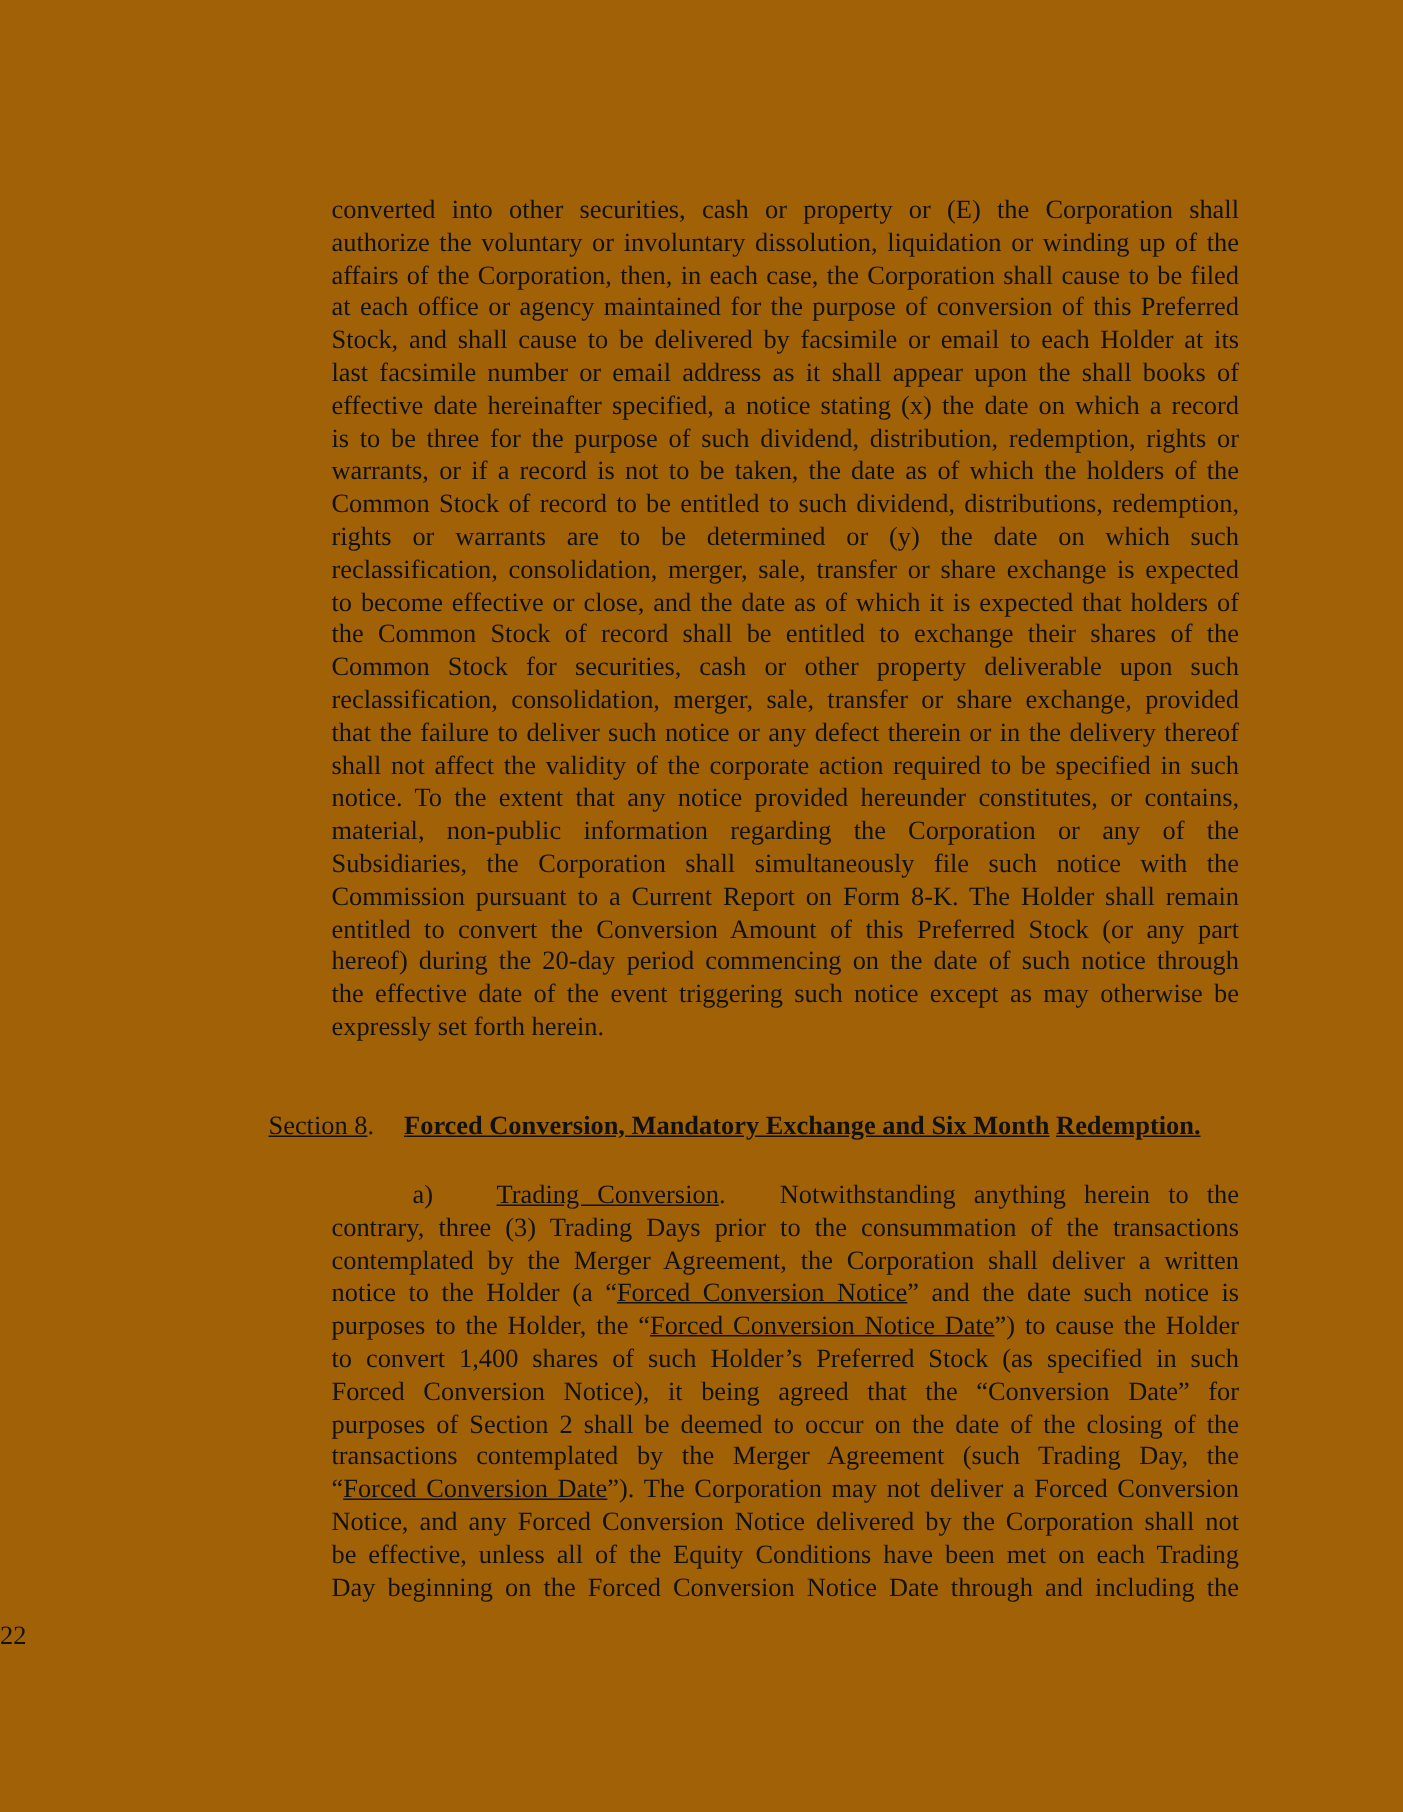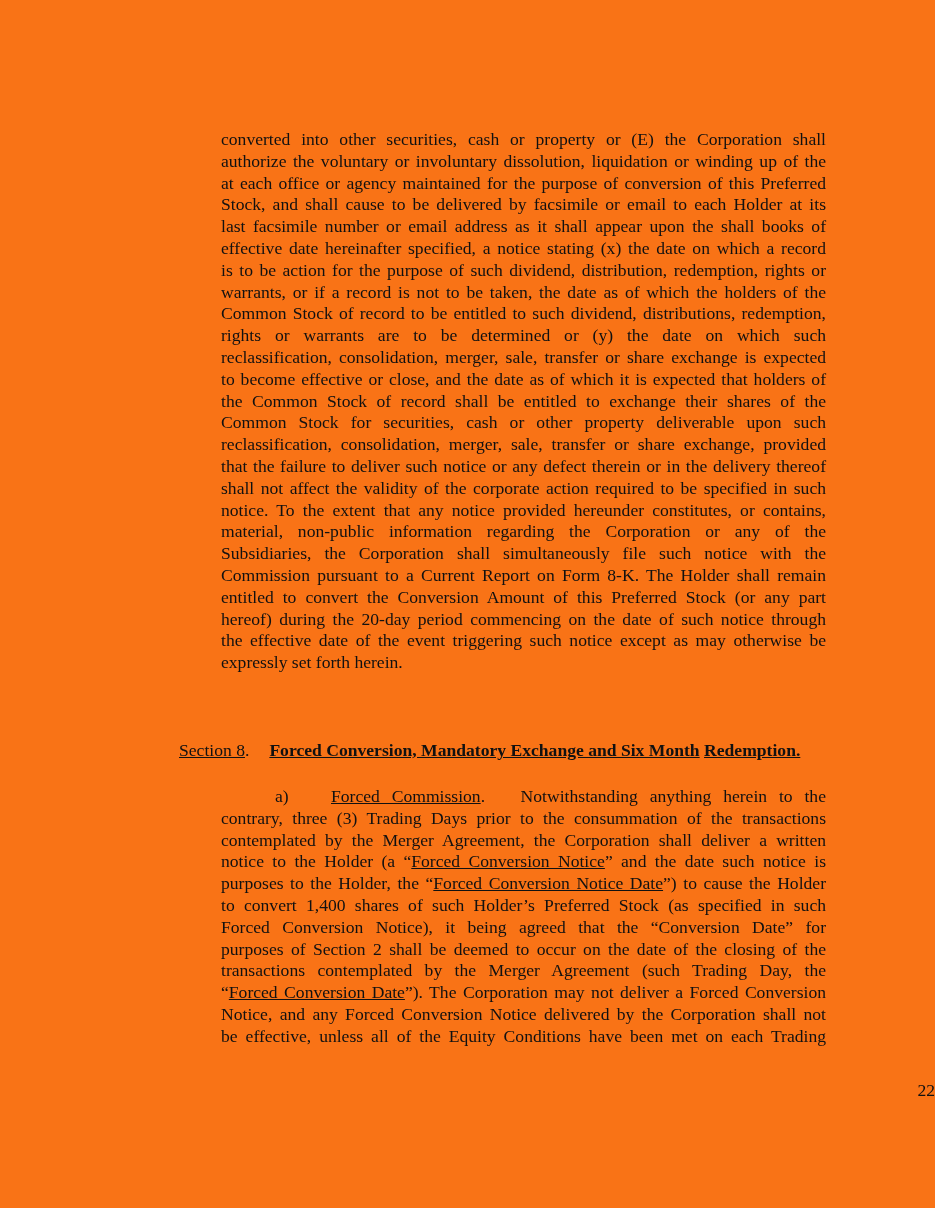--- a/index.html
+++ b/index.html
@@ -14,21 +14,21 @@
       overflow: hidden;
       font-family: "Liberation Serif", "DejaVu Serif", serif;
       color: #111111;
     }
     .page {
       position: absolute;
       left: 0;
       top: 0;
       width: 935px;
       height: 1208px;
-      background: #f97316;
+      background: #a16207;
     }
     .block {
       position: absolute;
       left: 221px;
       width: 605px;
       font-size: 17.6px;
       line-height: 21.8px;
     }
     .line {
       display: block;
@@ -61,38 +61,39 @@
     .item-label {
       display: inline-block;
       width: 56px;
     }
     u { text-decoration: underline; }
     .page-number {
       position: absolute;
       left: 0;
       width: 935px;
       top: 1080px;
-      text-align: right;
+      text-align: left;
       font-size: 17.6px;
       line-height: 21.8px;
     }
   </style>
 </head>
 <body>
 
 <div class="page">
 
   <div class="block p1">
     <span class="line">converted into other securities, cash or property or (E) the Corporation shall</span>
     <span class="line">authorize the voluntary or involuntary dissolution, liquidation or winding up of the</span>
+    <span class="line">affairs of the Corporation, then, in each case, the Corporation shall cause to be filed</span>
     <span class="line">at each office or agency maintained for the purpose of conversion of this Preferred</span>
     <span class="line">Stock, and shall cause to be delivered  by facsimile or email to each Holder at its</span>
     <span class="line">last facsimile number or email address as it shall appear upon the shall books of</span>
     <span class="line">effective date hereinafter specified, a notice stating (x) the date on which a record</span>
-    <span class="line">is to be action for the purpose of such dividend, distribution, redemption, rights or</span>
+    <span class="line">is to be three for the purpose of such dividend, distribution, redemption, rights or</span>
     <span class="line">warrants, or if a record is not to be taken, the date as of which the holders of the</span>
     <span class="line">Common Stock of record to be entitled to such dividend, distributions, redemption,</span>
     <span class="line">rights or warrants are to be determined or (y) the date on which such</span>
     <span class="line">reclassification, consolidation, merger, sale, transfer or share exchange is expected</span>
     <span class="line">to become effective or close, and the date as of which it is expected that holders of</span>
     <span class="line">the Common Stock of record shall be entitled to exchange their shares of the</span>
     <span class="line">Common Stock for securities, cash or other property deliverable upon such</span>
     <span class="line">reclassification, consolidation, merger, sale, transfer or share exchange, provided</span>
     <span class="line">that the failure to deliver such notice or any defect therein or in the delivery thereof</span>
     <span class="line">shall not affect the validity of the corporate action required to be specified in such</span>
@@ -104,29 +105,30 @@
     <span class="line">hereof) during the 20-day period commencing on the date of such notice through</span>
     <span class="line">the effective date of the event triggering such notice except as may otherwise be</span>
     <span class="line last">expressly set forth herein.</span>
   </div>
 
   <div class="heading">
     <span class="sec">Section 8</span><span>.</span><span class="gap"></span><span class="title">Forced Conversion, Mandatory Exchange and Six Month</span> <span class="title">Redemption.</span>
   </div>
 
   <div class="block p2">
-    <span class="line indent-first"><span class="item-label">a)</span><u>Forced Commission</u><span>.</span>&nbsp;&nbsp; <span>Notwithstanding anything herein to the</span></span>
+    <span class="line indent-first"><span class="item-label">a)</span><u>Trading Conversion</u><span>.</span>&nbsp;&nbsp; <span>Notwithstanding anything herein to the</span></span>
     <span class="line">contrary, three (3) Trading Days prior to the consummation of the transactions</span>
     <span class="line">contemplated by the Merger Agreement, the Corporation shall deliver a written</span>
     <span class="line"><span>notice to the Holder (a “</span><u>Forced Conversion Notice</u><span>” and the date such notice is</span></span>
     <span class="line"><span>purposes to the Holder, the “</span><u>Forced Conversion Notice Date</u><span>”) to cause the Holder</span></span>
     <span class="line">to convert 1,400 shares of such Holder’s Preferred Stock (as specified in such</span>
     <span class="line">Forced Conversion Notice), it being agreed that the “Conversion Date” for</span>
     <span class="line">purposes of Section 2 shall be deemed to occur on the date of the closing of the</span>
     <span class="line">transactions contemplated by the Merger Agreement (such Trading Day, the</span>
     <span class="line"><span>“</span><u>Forced Conversion Date</u><span>”).  The Corporation may not deliver a Forced Conversion</span></span>
     <span class="line">Notice, and any Forced Conversion Notice delivered by the Corporation shall not</span>
     <span class="line">be effective, unless all of the Equity Conditions have been met on each Trading</span>
+    <span class="line">Day beginning on the Forced Conversion Notice Date through and including the</span>
   </div>
 
   <div class="page-number">22</div>
 
 </div>
 
 </body></html>

